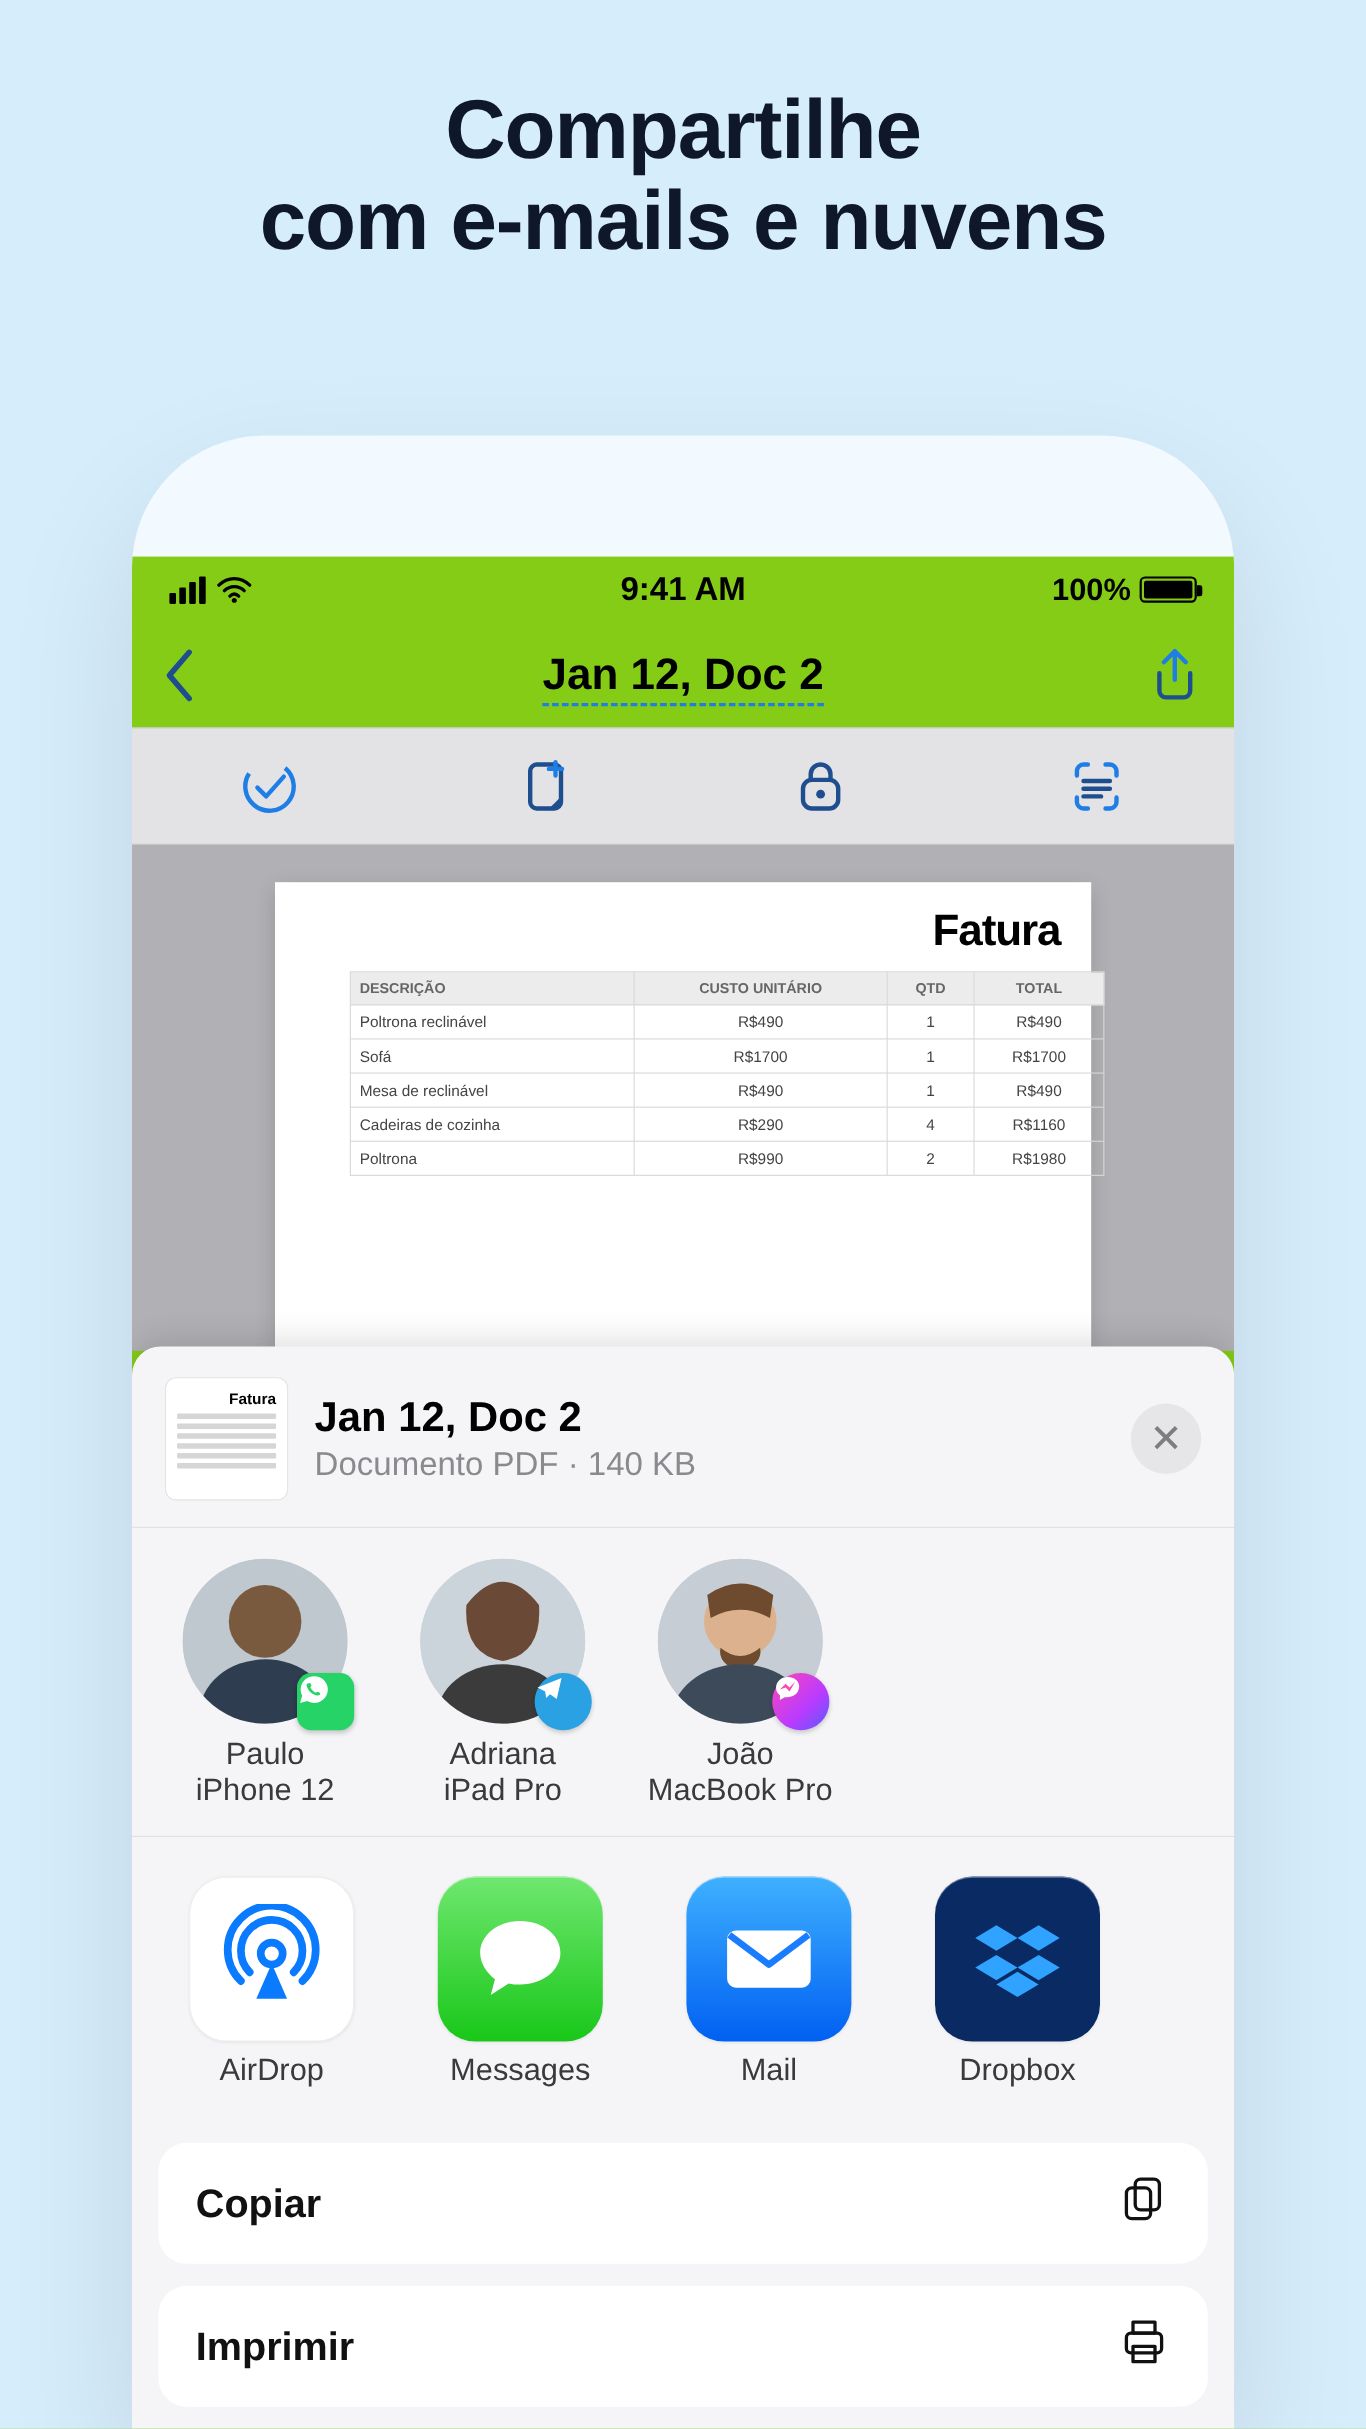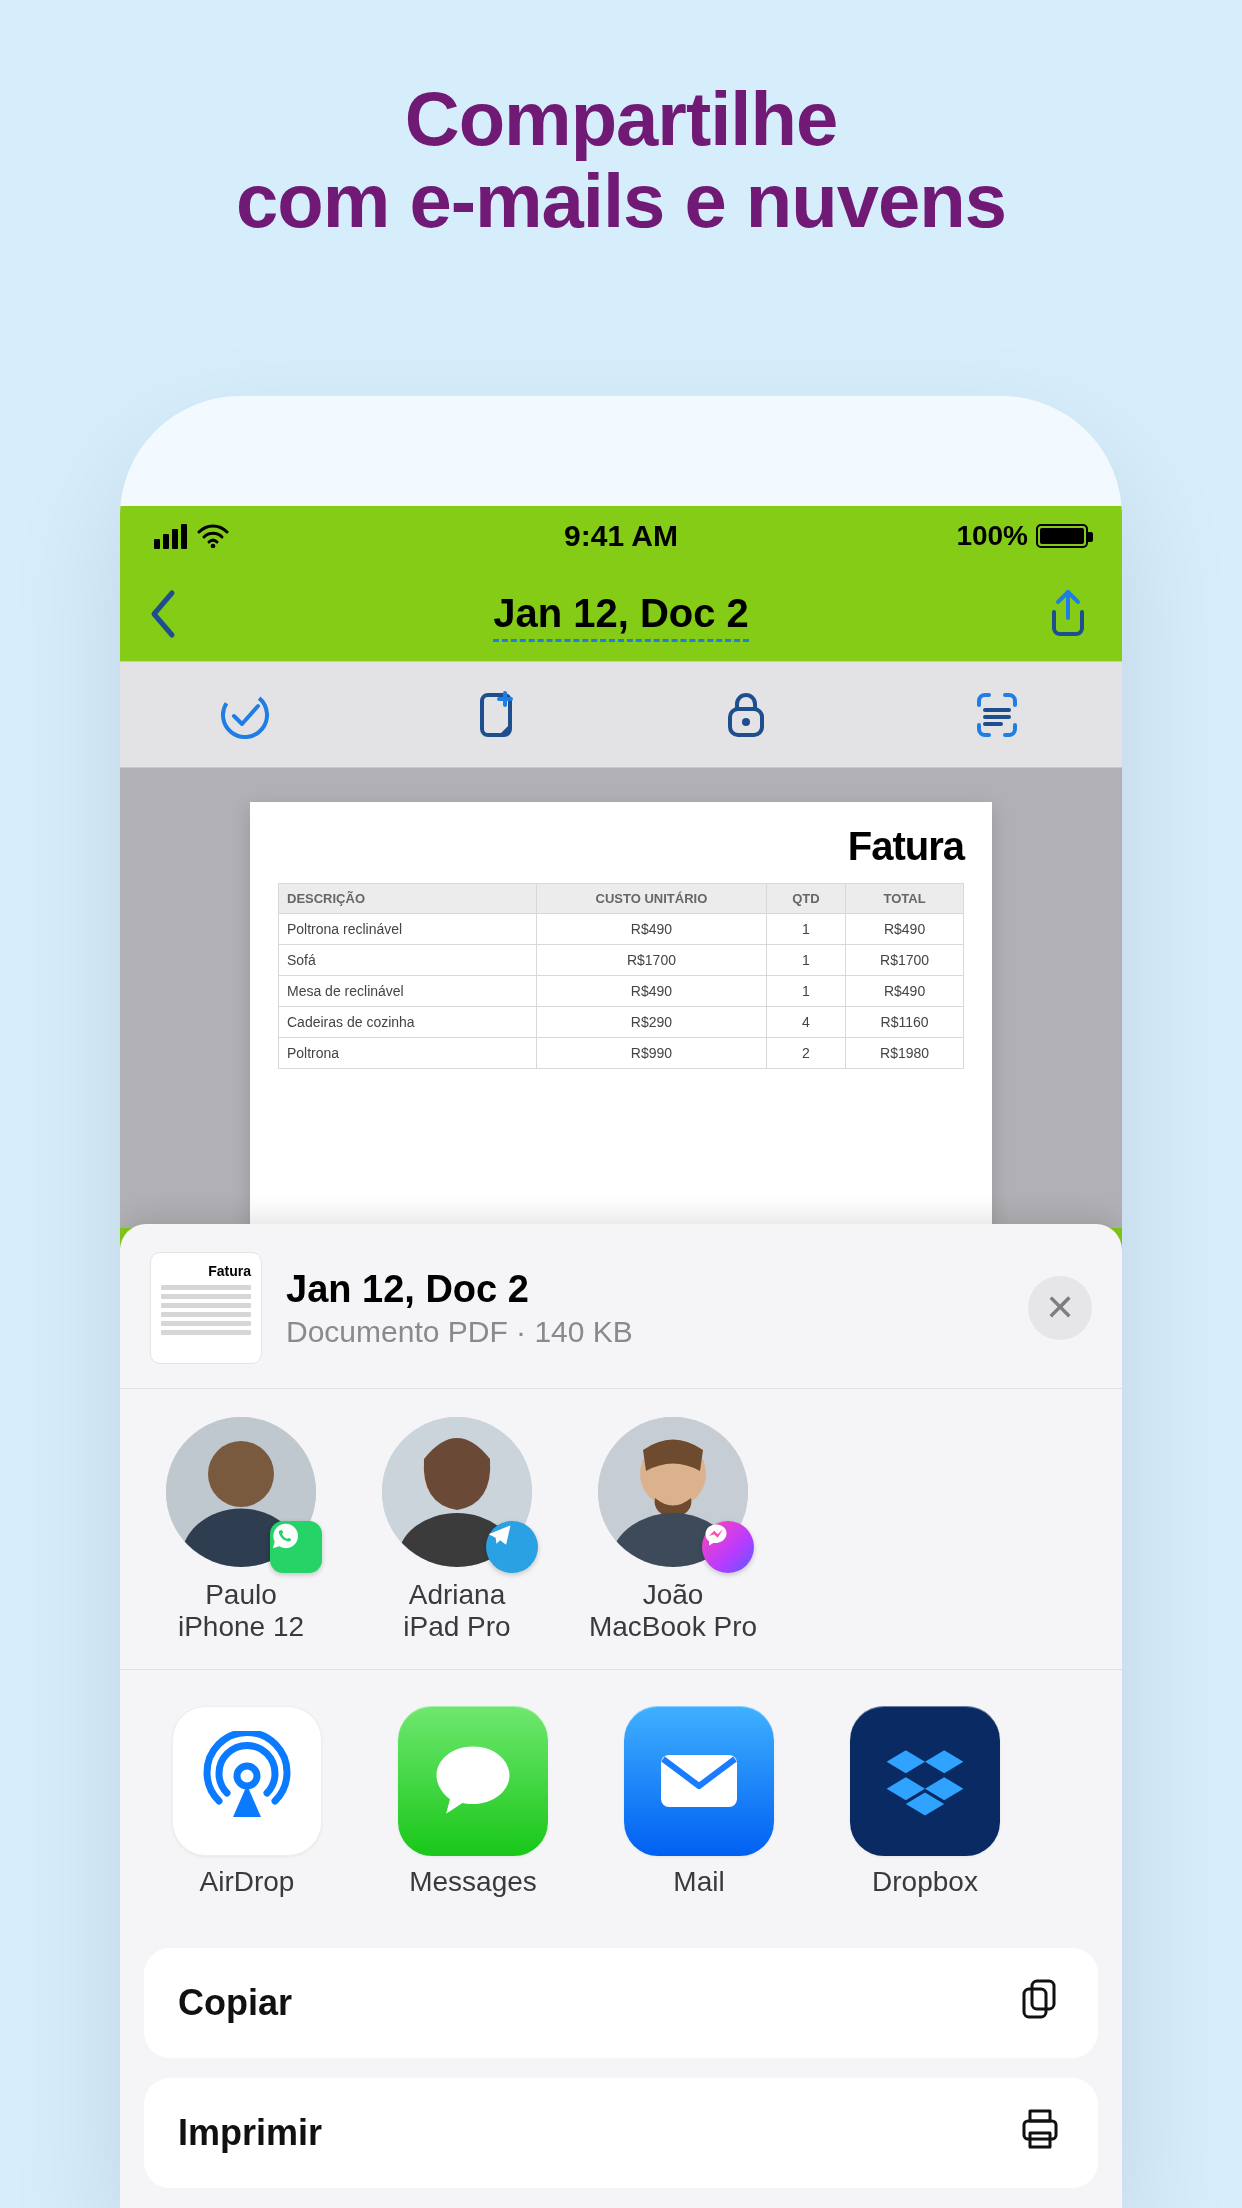--- a/index.html
+++ b/index.html
@@ -8,21 +8,21 @@
     font-family: -apple-system, "SF Pro Text", "Helvetica Neue", Arial, sans-serif;
     background: #d6edfb;
     overflow: hidden;
   }
 
   
   .promo {
     text-align: center;
     font-family: -apple-system, "SF Pro Display", "Helvetica Neue", Arial, sans-serif;
     font-weight: 700;
-    color: #701a75;
+    color: #0f172a;
     font-size: 76px;
     line-height: 1.08;
     letter-spacing: -1px;
     padding-top: 78px;
   }
 
   
   .phone {
     position: absolute;
     left: 120px;
@@ -123,20 +123,21 @@
     line-height: 1.55;
     margin-top: 6px;
   }
   .paper .meta b { color:#333; font-weight:700; }
   table.inv {
     width: 100%;
     border-collapse: collapse;
     margin-top: 14px;
     font-size: 14px;
     color: #444;
+    margin-left: 40px;
   }
   table.inv th, table.inv td {
     border: 1px solid #d8d8d8;
     padding: 7px 8px;
     text-align: center;
   }
   table.inv th { background:#ececec; color:#666; font-weight:600; font-size:13px }
   table.inv td:first-child, table.inv th:first-child { text-align: left; }
 
   

